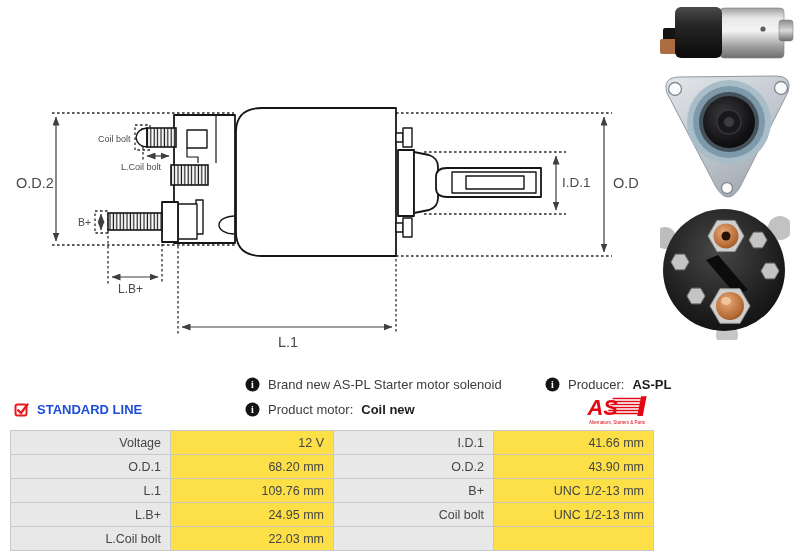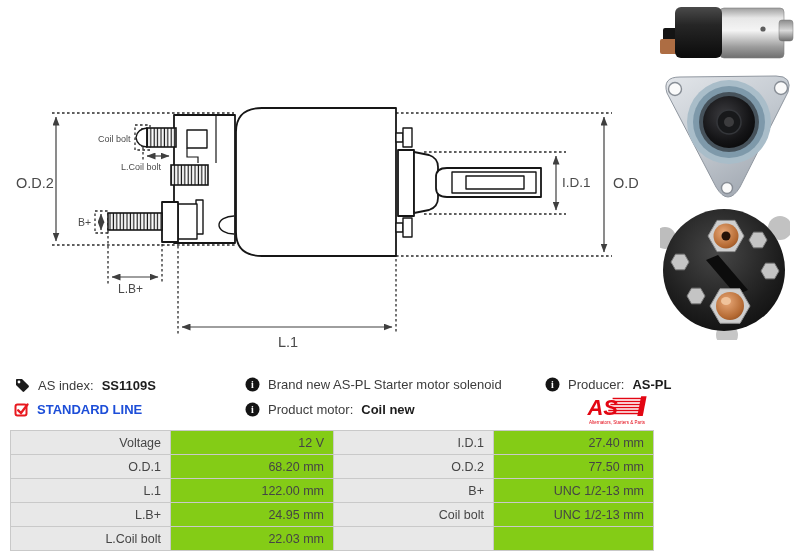--- a/index.html
+++ b/index.html
@@ -16,21 +16,21 @@
   .thin{stroke:#161616;stroke-width:1.2;fill:none;}
   
   .iline{display:flex;align-items:center;gap:8px;font-size:13px;color:#3c3c3c;white-space:nowrap;}
   .iline .b{font-weight:700;color:#1d1d1d;}
   .redtxt{color:#1d4ed8;font-weight:700;}
   
   table.spec{position:absolute;left:10px;top:430px;border-collapse:collapse;table-layout:fixed;}
   table.spec td{height:23px;border:1px solid #c9c9c9;font-size:12.5px;color:#454545;
                 text-align:right;padding:0 9px 0 0;overflow:hidden;}
   td.g{background:#e8e8e8;}
-  td.w{background:#84cc16;}
+  td.w{background:#fde047;}
 </style>
 </head>
 <body>
 
 <div class="stage">
 
   <svg class="abs" style="left:0;top:0" width="640" height="370" viewBox="0 0 640 370">
     <defs>
       <pattern id="thr" width="3.4" height="6" patternUnits="userSpaceOnUse">
         <rect width="3.4" height="6" fill="#ffffff"></rect>
@@ -197,28 +197,20 @@
       <ellipse cx="66" cy="103" rx="5" ry="4" fill="#f0c39b"></ellipse>
     </g>
     <g fill="#c4c4c4" stroke="#7d7d7d">
       <polygon points="29,64 24.5,71.8 15.5,71.8 11,64 15.5,56.2 24.5,56.2"></polygon>
       <polygon points="107,42 102.5,49.8 93.5,49.8 89,42 93.5,34.2 102.5,34.2"></polygon>
       <polygon points="45,98 40.5,105.8 31.5,105.8 27,98 31.5,90.2 40.5,90.2"></polygon>
       <polygon points="119,73 114.5,80.8 105.5,80.8 101,73 105.5,65.2 114.5,65.2"></polygon>
     </g>
   </svg>
 
-  <div class="abs iline" style="left:14px;top:377px">
-    <svg width="16" height="16" viewBox="0 0 16 16">
-      <path d="M14.6,8.6 L8,2 H2.8 Q2,2 2,2.8 V8 L8.6,14.6 Q9.4,15.4 10.2,14.6 L14.6,10.2 Q15.4,9.4 14.6,8.6 Z" fill="#1c1c1c"></path>
-      <circle cx="5" cy="5" r="1.4" fill="#ffffff"></circle>
-    </svg>
-    <span>AS index:</span>
-    <span class="b">SS1109S</span>
-  </div>
 
   <div class="abs iline" style="left:14px;top:402px">
     <svg width="15" height="15" viewBox="0 0 15 15">
       <rect x="1.5" y="2.5" width="11" height="11" rx="2" fill="none" stroke="#e8191f" stroke-width="2"></rect>
       <path d="M4.2,8.3 L7,11 L13.5,2.5" fill="none" stroke="#e8191f" stroke-width="2.3" stroke-linecap="round"></path>
     </svg>
     <span class="redtxt">STANDARD LINE</span>
   </div>
 
   <div class="abs iline" style="left:245px;top:377px">
@@ -266,31 +258,31 @@
         <col style="width:160px">
         <col style="width:163px">
         <col style="width:160px">
         <col style="width:160px">
       </colgroup>
     <tbody>
         <tr>
       <td class="g">Voltage</td>
       <td class="w">12 V</td>
       <td class="g">I.D.1</td>
-      <td class="w">27.40 mm</td>
+      <td class="w">41.66 mm</td>
     </tr>
     <tr>
       <td class="g">O.D.1</td>
       <td class="w">68.20 mm</td>
       <td class="g">O.D.2</td>
-      <td class="w">77.50 mm</td>
+      <td class="w">43.90 mm</td>
     </tr>
     <tr>
       <td class="g">L.1</td>
-      <td class="w">122.00 mm</td>
+      <td class="w">109.76 mm</td>
       <td class="g">B+</td>
       <td class="w">UNC 1/2-13 mm</td>
     </tr>
     <tr>
       <td class="g">L.B+</td>
       <td class="w">24.95 mm</td>
       <td class="g">Coil bolt</td>
       <td class="w">UNC 1/2-13 mm</td>
     </tr>
     <tr>

